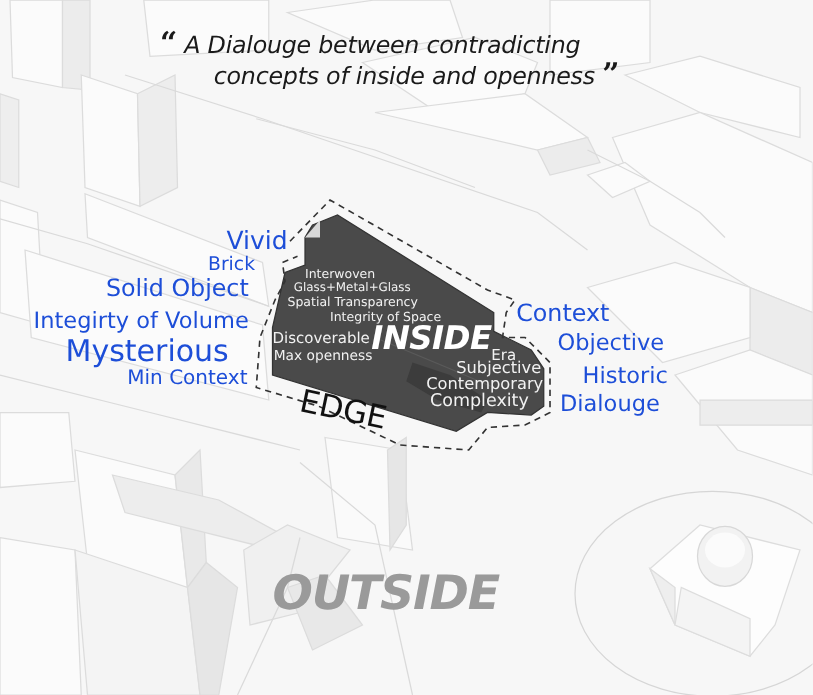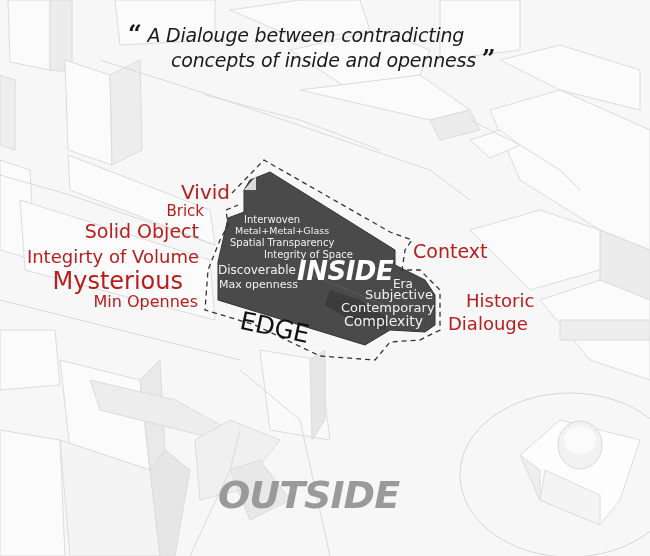--- a/index.html
+++ b/index.html
@@ -5,21 +5,21 @@
     html, body { margin: 0; padding: 0; }
     body {
       width: 650px; height: 556px; overflow: hidden;
       background: #f7f7f7;
       font-family: "DejaVu Sans", sans-serif;
       position: relative;
     }
     #stage { position: absolute; left: 0; top: 0; width: 650px; height: 544px; }
     svg.bg { position: absolute; left: 0; top: 0; }
     .lbl {
-      position: absolute; white-space: nowrap; color: #b91c1c;
+      position: absolute; white-space: nowrap; color: #1d4ed8;
       font-family: "DejaVu Sans", sans-serif; line-height: 1;
     }
     .quote {
       position: absolute; color: #1a1a1a; font-style: italic;
       font-family: "DejaVu Sans", sans-serif; font-size: 19px; line-height: 1;
       white-space: nowrap; letter-spacing: -0.2px;
     }
     .qmark { font-style: normal; font-weight: bold; font-family: "DejaVu Serif", serif; font-size: 24px; }
     .inner {
       position: absolute; color: #f2f2f2; white-space: nowrap; line-height: 1;
@@ -121,36 +121,37 @@
   <div class="quote" style="left:171px; top:47px;">
     <span>concepts of inside and openness</span>
     <span class="qmark">”</span>
   </div>
 
   <div class="lbl" style="right:420px; top:182px; font-size:20px;">Vivid</div>
   <div class="lbl" style="right:446px; top:204px; font-size:15px;">Brick</div>
   <div class="lbl" style="right:451px; top:222px; font-size:19px;">Solid Object</div>
   <div class="lbl" style="right:451px; top:248px; font-size:18px;">Integirty of Volume</div>
   <div class="lbl" style="right:467px; top:269px; font-size:24px;">Mysterious</div>
-  <div class="lbl" style="right:452px; top:294px; font-size:16px;">Min Opennes</div>
+  <div class="lbl" style="right:452px; top:294px; font-size:16px;">Min Context</div>
 
   <div class="lbl" style="left:413px; top:242px; font-size:19px;">Context</div>
+  <div class="lbl" style="left:446px; top:266px; font-size:18px;">Objective</div>
   <div class="lbl" style="left:466px; top:292px; font-size:18px;">Historic</div>
   <div class="lbl" style="left:448px; top:315px; font-size:18px;">Dialouge</div>
 
   <div class="inner" style="left:244px; top:215px; font-size:10px;">Interwoven</div>
-  <div class="inner" style="left:235px; top:226px; font-size:9.5px;">Metal+Metal+Glass</div>
+  <div class="inner" style="left:235px; top:226px; font-size:9.5px;">Glass+Metal+Glass</div>
   <div class="inner" style="left:230px; top:238px; font-size:10px;">Spatial Transparency</div>
   <div class="inner" style="left:220px; top:250px; font-size:10px;padding-left:44px;">Integrity of Space</div>
   <div class="inner" style="left:218px; top:264px; font-size:12px;">Discoverable</div>
   <div class="inner" style="left:219px; top:279px; font-size:11px;">Max openness</div>
 
   <div class="inside-word" style="left:297px; top:258px;">INSIDE</div>
 
   <div class="inner" style="left:393px; top:278px; font-size:12px;">Era</div>
   <div class="inner" style="left:365px; top:288px; font-size:13px;">Subjective</div>
   <div class="inner" style="left:341px; top:301px; font-size:13px;text-align:right;">Contemporary</div>
   <div class="inner" style="left:344px; top:314px; font-size:14px;">Complexity</div>
 
   <div class="edge-word" style="left:243px; top:308px;">EDGE</div>
 
-  <div class="outside-word" style="left:218px; top:455px;margin-top:21px;">OUTSIDE</div>
+  <div class="outside-word" style="left:218px; top:455px;">OUTSIDE</div>
 </div>
 
 </body></html>

